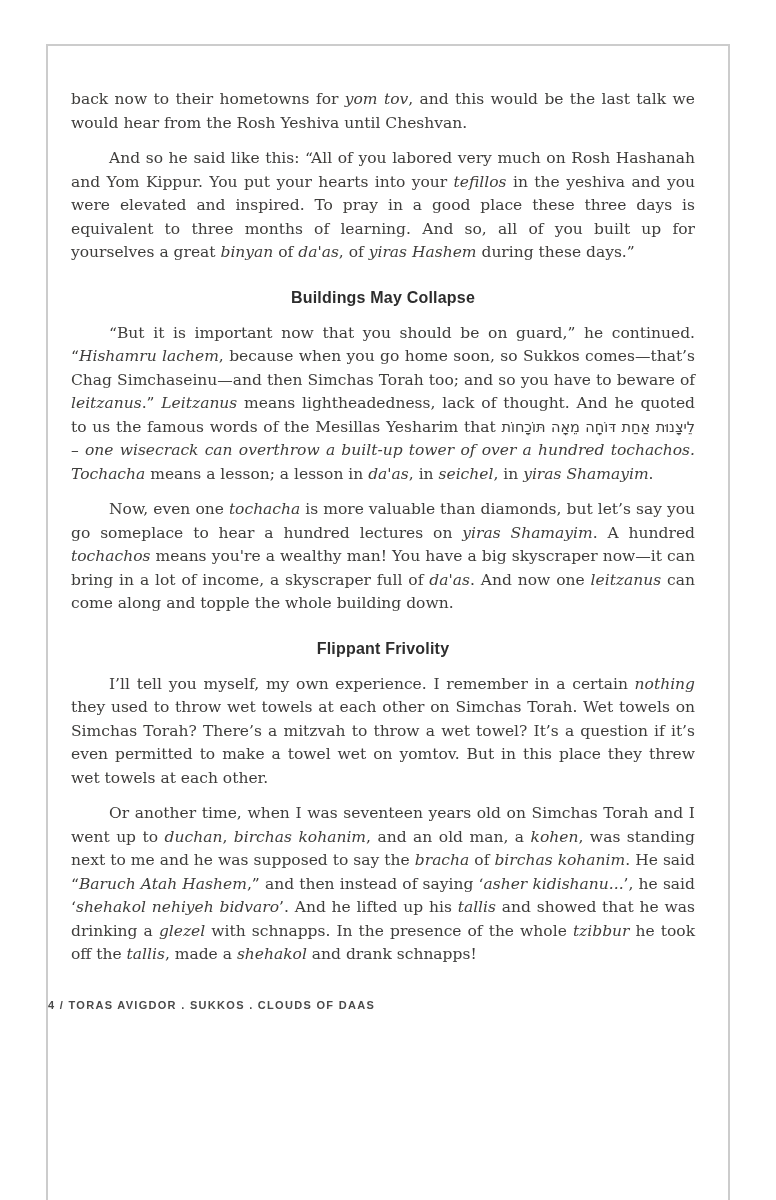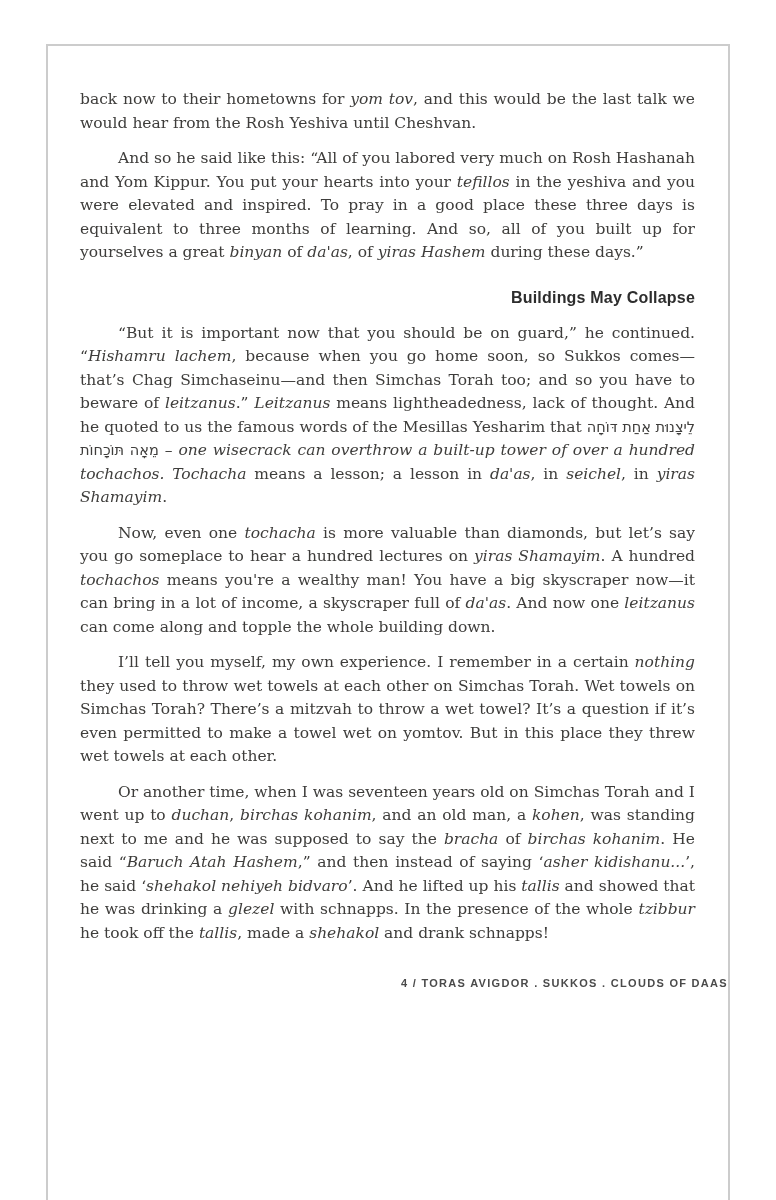--- a/index.html
+++ b/index.html
@@ -19,66 +19,67 @@
     left: 46px;
     top: 44px;
     width: 684px;
     height: 1190px;
     box-sizing: border-box;
     border: 2px solid #cccccc;
     background: #ffffff;
   }
   .content {
     box-sizing: border-box;
-    padding: 42px 33px 0 32px;
+    padding: 42px 33px 0 23px;
     color: #3e3d3b;
     font-size: 15.5px;
     line-height: 23.5px;
     text-align: justify;
   }
   .content p.para {
     margin: 12px 0 0 0;
     text-indent: 38px;
   }
   .content p.para.noindent {
     margin-top: 0;
     text-indent: 0;
   }
   .content h2.section-heading {
     font-family: "Liberation Sans", sans-serif;
     font-weight: bold;
     font-size: 16px;
     line-height: 23px;
     letter-spacing: 0.2px;
     color: #2d2d2d;
-    text-align: right;
+    text-align: center;
     text-indent: 0;
     margin: 21px 0 13px 0;
   }
   .hebrew {
     font-family: "DejaVu Sans", sans-serif;
     font-size: 14.5px;
   }
   .page-footer {
     margin-top: 32px;
-    text-align: right;
+    text-align: left;
     font-family: "Liberation Sans", sans-serif;
     font-weight: bold;
     font-size: 11px;
     letter-spacing: 1.3px;
     color: #4a4a4a;
   }
 </style>
 </head>
 <body>
 
 <div class="sheet">
   <div class="content">
       <p class="para noindent">back now to their hometowns for <i>yom tov</i>, and this would be the last talk we would hear from the Rosh Yeshiva until Cheshvan.</p>
       <p class="para">And so he said like this: “All of you labored very much on Rosh Hashanah and Yom Kippur. You put your hearts into your <i>tefillos</i> in the yeshiva and you were elevated and inspired. To pray in a good place these three days is equivalent to three months of learning. And so, all of you built up for yourselves a great <i>binyan</i> of <i>da'as</i>, of <i>yiras Hashem</i> during these days.”</p>
       <h2 class="section-heading">Buildings May Collapse</h2>
       <p class="para">“But it is important now that you should be on guard,” he continued. “<i>Hishamru lachem</i>, because when you go home soon, so Sukkos comes—that’s Chag Simchaseinu—and then Simchas Torah too; and so you have to beware of <i>leitzanus</i>.” <i>Leitzanus</i> means lightheadedness, lack of thought. And he quoted to us the famous words of the Mesillas Yesharim that <span dir="rtl" lang="he" class="hebrew">לֵיצָנוּת אַחַת דּוֹחָה מֵאָה תּוֹכָחוֹת</span> – <i>one wisecrack can overthrow a built-up tower of over a hundred tochachos.</i> <i>Tochacha</i> means a lesson; a lesson in <i>da'as</i>, in <i>seichel</i>, in <i>yiras Shamayim</i>.</p>
       <p class="para">Now, even one <i>tochacha</i> is more valuable than diamonds, but let’s say you go someplace to hear a hundred lectures on <i>yiras Shamayim</i>. A hundred <i>tochachos</i> means you're a wealthy man! You have a big skyscraper now—it can bring in a lot of income, a skyscraper full of <i>da'as</i>. And now one <i>leitzanus</i> can come along and topple the whole building down.</p>
+      <h2 class="section-heading">Flippant Frivolity</h2>
       <p class="para">I’ll tell you myself, my own experience. I remember in a certain <i>nothing</i> they used to throw wet towels at each other on Simchas Torah. Wet towels on Simchas Torah? There’s a mitzvah to throw a wet towel? It’s a question if it’s even permitted to make a towel wet on yomtov. But in this place they threw wet towels at each other.</p>
       <p class="para">Or another time, when I was seventeen years old on Simchas Torah and I went up to <i>duchan</i>, <i>birchas kohanim</i>, and an old man, a <i>kohen</i>, was standing next to me and he was supposed to say the <i>bracha</i> of <i>birchas kohanim</i>. He said “<i>Baruch Atah Hashem</i>,” and then instead of saying ‘<i>asher kidishanu...</i>’, he said ‘<i>shehakol nehiyeh bidvaro</i>’. And he lifted up his <i>tallis</i> and showed that he was drinking a <i>glezel</i> with schnapps. In the presence of the whole <i>tzibbur</i> he took off the <i>tallis</i>, made a <i>shehakol</i> and drank schnapps!</p>
     </div>
   <div class="page-footer">4 / TORAS AVIGDOR . SUKKOS . CLOUDS OF DAAS</div>
 </div>
 
 </body></html>

